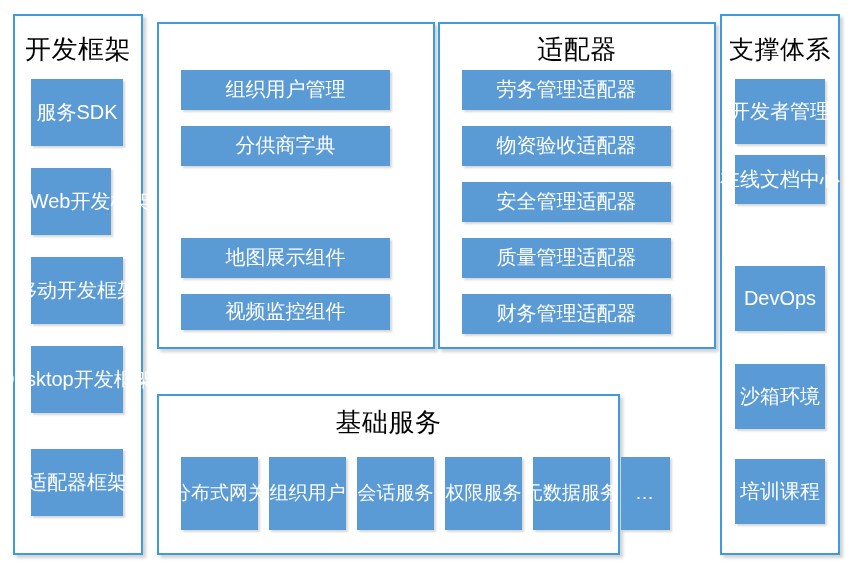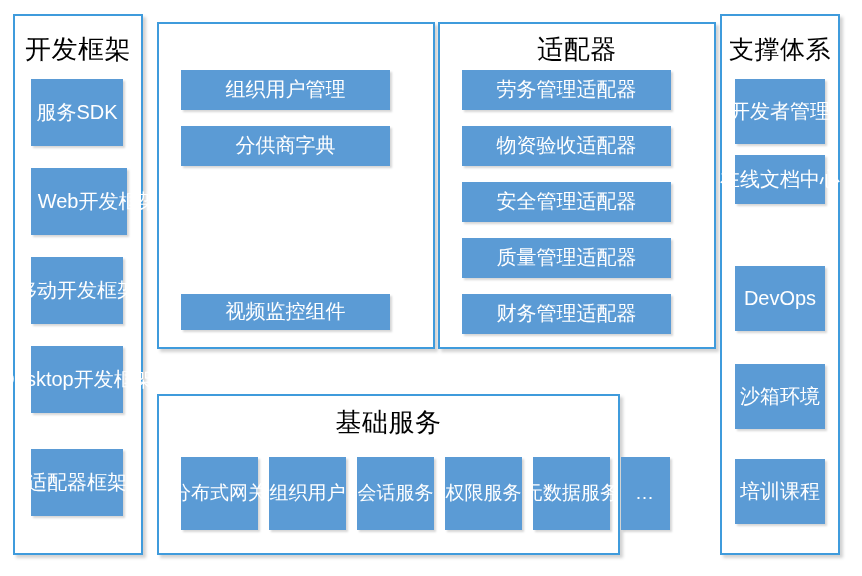--- a/index.html
+++ b/index.html
@@ -95,21 +95,21 @@
 <div id="canvas">
 
   <div class="panel" id="panel-dev">
     <div class="panel-title">开发框架</div>
 
     <div class="chip side" style="left:16px; top:63px; width:92px; height:67px;">
       <span>服务</span>
       <span>SDK</span>
     </div>
 
-    <div class="chip side" style="left:16px; top:152px; width:96px; height:67px;padding-left:38px;">
+    <div class="chip side" style="left:16px; top:152px; width:80px; height:67px;padding-left:38px;">
       <span>Web</span>
       <span>开发框架</span>
     </div>
 
     <div class="chip side" style="left:16px; top:241px; width:92px; height:67px;">
       <span>移动</span>
       <span>开发框架</span>
     </div>
 
     <div class="chip side" style="left:16px; top:330px; width:92px; height:67px;">
@@ -124,20 +124,23 @@
   </div>
 
   <div class="panel" id="panel-biz">
 
     <div class="chip wide" style="left:22px; top:46px; width:209px; height:40px;">
       <span>组织用户管理</span>
     </div>
     <div class="chip wide" style="left:22px; top:102px; width:209px; height:40px;">
       <span>分供商字典</span>
     </div>
+    <div class="chip wide" style="left:22px; top:214px; width:209px; height:40px;">
+      <span>地图展示组件</span>
+    </div>
     <div class="chip wide" style="left:22px; top:270px; width:209px; height:36px;">
       <span>视频监控组件</span>
     </div>
   </div>
 
   <div class="panel" id="panel-adapter">
     <div class="panel-title">适配器</div>
 
     <div class="chip wide" style="left:22px; top:46px; width:209px; height:40px;">
       <span>劳务管理适配器</span>

